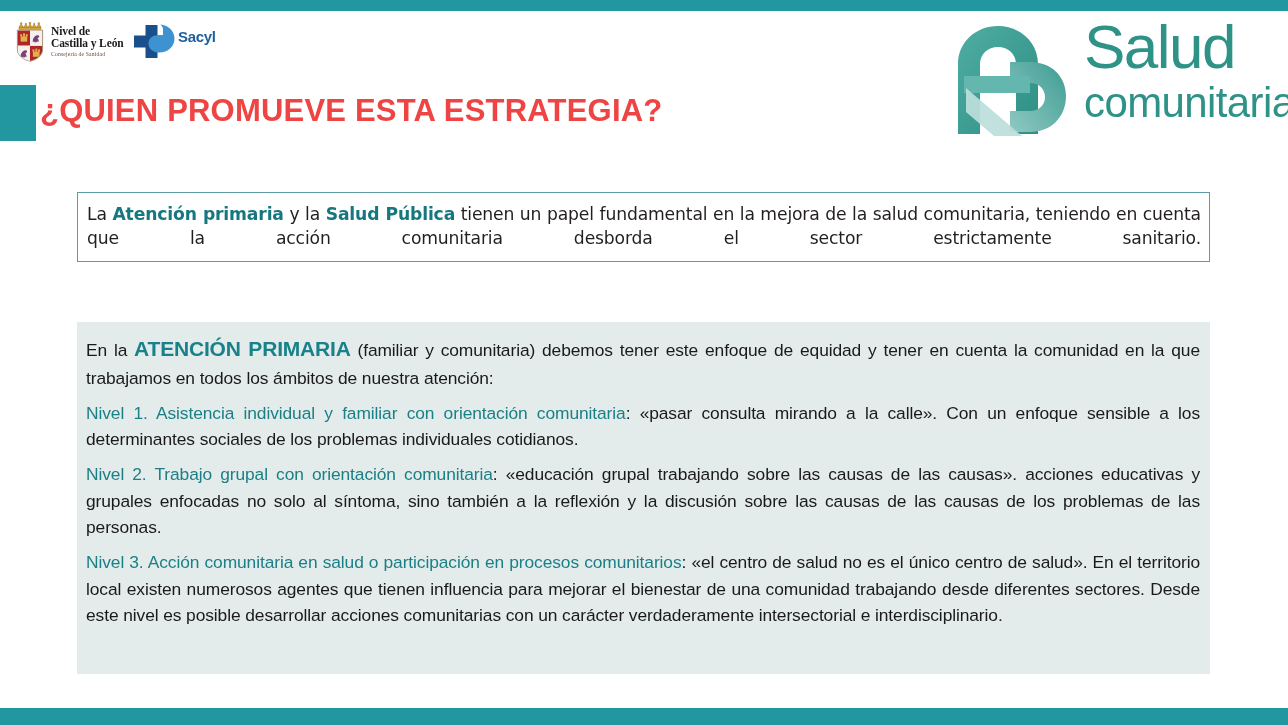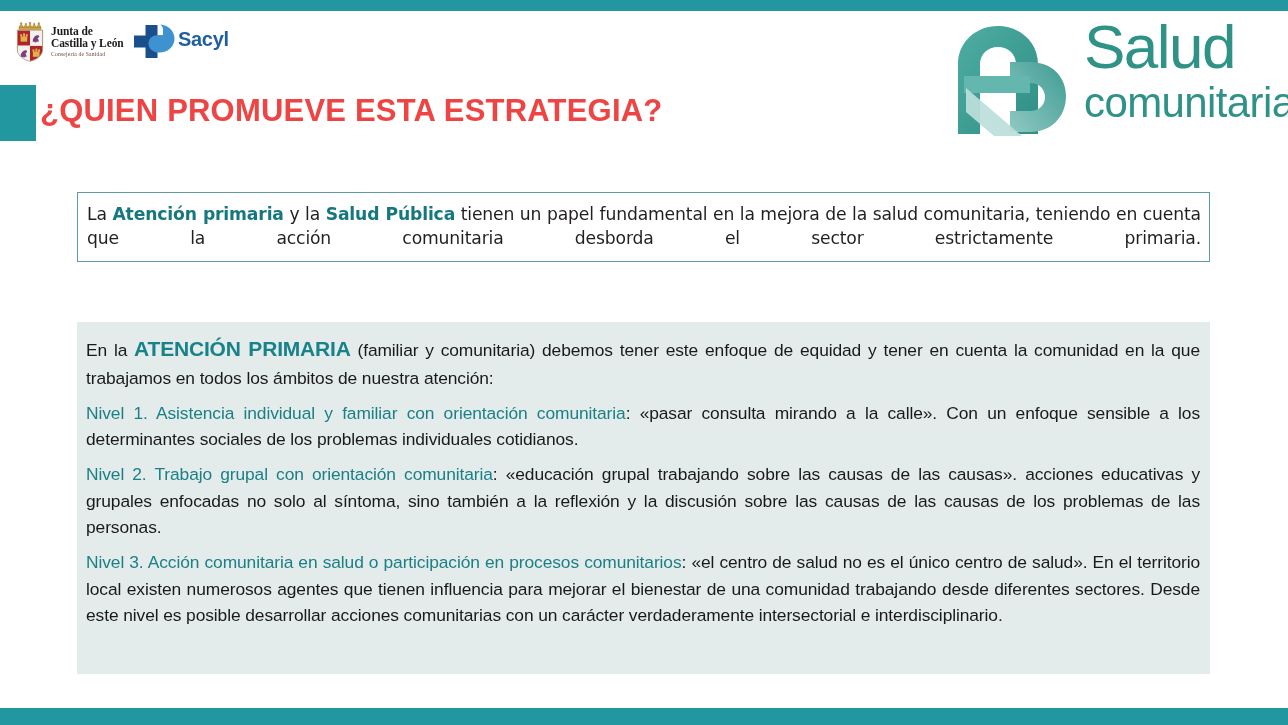--- a/index.html
+++ b/index.html
@@ -18,21 +18,21 @@
 
   
   .logo-jcyl{position:absolute;left:14px;top:20px;width:120px;height:44px;display:flex;align-items:center;gap:5px;}
   .shield{width:32px;height:40px;position:relative;flex:0 0 auto;}
   .jcyl-text{display:flex;flex-direction:column;justify-content:center;line-height:1.0;}
   .jcyl-l1,.jcyl-l2{font-family:"Liberation Serif",serif;font-weight:bold;font-size:11.5px;color:#1b1b1b;letter-spacing:-0.1px;}
   .jcyl-l3{font-family:"Liberation Serif",serif;font-size:5.6px;color:#6d4a3a;margin-top:2.5px;letter-spacing:0.2px;}
 
   .logo-sacyl{position:absolute;left:133px;top:18px;width:110px;height:46px;}
   .sacyl-mark{position:absolute;left:0;top:5px;width:44px;height:38px;}
-  .sacyl-word{position:absolute;left:45px;top:10px;font-family:"Liberation Sans",sans-serif;font-weight:bold;font-size:20px;color:#1f5f9e;letter-spacing:-0.3px;}
+  .sacyl-word{position:absolute;left:45px;top:10px;font-family:"Liberation Sans",sans-serif;font-weight:bold;font-size:15px;color:#1f5f9e;letter-spacing:-0.3px;}
 
   .logo-salud{position:absolute;right:14px;top:14px;width:330px;height:130px;}
   .salud-mark{position:absolute;left:4px;top:4px;width:128px;height:122px;}
   .salud-words{position:absolute;left:140px;top:2px;}
   .salud-w1{font-family:"Liberation Sans",sans-serif;font-size:62px;line-height:62px;color:#2e9287;letter-spacing:-1.5px;}
   .salud-w2{font-family:"Liberation Sans",sans-serif;font-size:42px;line-height:46px;color:#2e9287;letter-spacing:-0.6px;margin-top:2px;}
 
   
   .title-block{position:absolute;left:0;top:85px;width:700px;height:56px;}
   .title-square{position:absolute;left:0;top:0;width:36px;height:56px;background:#2397a0;}
@@ -110,21 +110,21 @@
           </g>
 
           <g fill="#7b3f7d">
             <path d="M18.8 19.9 C18.6 17.6 19.6 15.4 21.2 14.1 C22.3 13.2 23.6 12.9 24.6 13.4 C25.3 13.8 25.5 14.6 25.1 15.2 L24.2 15.0 L24.6 16.0 L23.5 16.1 C24.3 17.2 24.8 18.4 24.9 19.8 L23.6 19.2 L23.2 20.6 L21.9 19.6 L21.2 20.9 L20.2 19.6 Z"></path>
             <path d="M6.6 35.1 C6.4 32.8 7.4 30.6 9.0 29.3 C10.1 28.4 11.4 28.1 12.4 28.6 C13.1 29.0 13.3 29.8 12.9 30.4 L12.0 30.2 L12.4 31.2 L11.3 31.3 C12.1 32.4 12.6 33.6 12.7 35.0 L11.4 34.4 L11.0 35.8 L9.7 34.8 L9.0 36.1 L8.0 34.8 Z"></path>
           </g>
         </g>
       </svg>
     </span>
     <span class="jcyl-text">
-      <span class="jcyl-l1">Junta de</span>
+      <span class="jcyl-l1">Nivel de</span>
       <span class="jcyl-l2">Castilla y León</span>
       <span class="jcyl-l3">Consejería de Sanidad</span>
     </span>
   </div>
 
   <div class="logo-sacyl">
     <span class="sacyl-mark">
       <svg viewBox="0 0 44 38" width="44" height="38">
         <path d="M12.5 2 H24.5 V12.5 H36 V24.5 H24.5 V35 H12.5 V24.5 H1 V12.5 H12.5 Z" fill="#1b4f8c"></path>
         <path d="M26 1.5 C34.5 1.5 41.5 7.5 41.5 15.5 C41.5 23.5 34.8 29.5 26.4 29.5 C20 29.5 15.5 25.6 15.5 20.4 C15.5 15.6 19.4 12.2 24.6 12.2 L30 12.2 L30 6.5 C30 3.6 28.3 1.5 26 1.5 Z" fill="#3e92cf"></path>
@@ -162,21 +162,21 @@
     </span>
   </div>
 
   <div class="title-block">
     <span class="title-square"></span>
     <span class="title-text">¿QUIEN  PROMUEVE  ESTA ESTRATEGIA?</span>
   </div>
 
   <div class="box1">
     <p>
-      <span>La </span><b>Atención primaria</b><span> y la </span><b>Salud Pública</b><span> tienen un papel fundamental en la mejora de la salud comunitaria, teniendo en cuenta que la acción comunitaria desborda el sector estrictamente primaria.</span>
+      <span>La </span><b>Atención primaria</b><span> y la </span><b>Salud Pública</b><span> tienen un papel fundamental en la mejora de la salud comunitaria, teniendo en cuenta que la acción comunitaria desborda el sector estrictamente sanitario.</span>
     </p>
   </div>
 
   <div class="box2">
     <p class="lead">
       <span>En la </span><b>ATENCIÓN PRIMARIA</b><span> (familiar y comunitaria) debemos tener este enfoque de equidad y tener en cuenta la comunidad  en la que trabajamos  en todos los ámbitos de nuestra atención:</span>
     </p>
     <p class="nivel">
       <b>Nivel 1. Asistencia individual y familiar con orientación comunitaria</b><span>: «pasar consulta mirando a la calle». Con un enfoque sensible a los determinantes  sociales de los problemas  individuales cotidianos.</span>
     </p>

